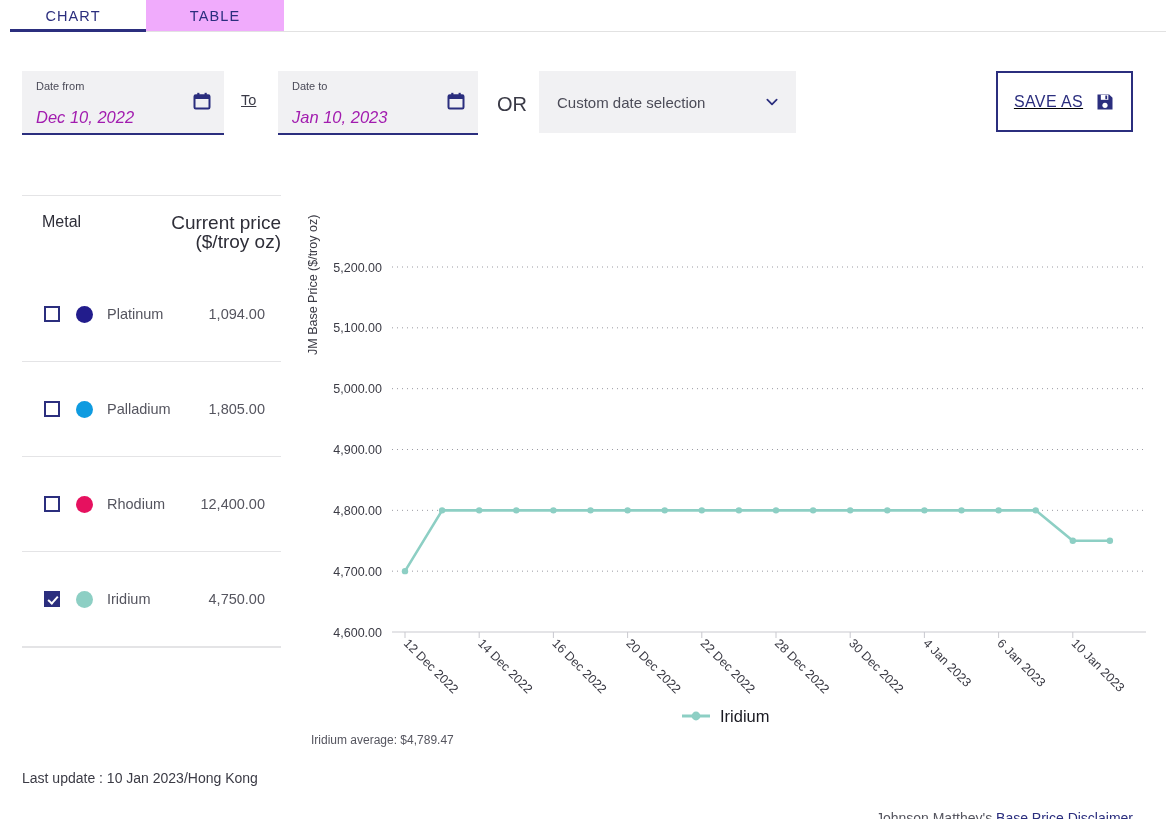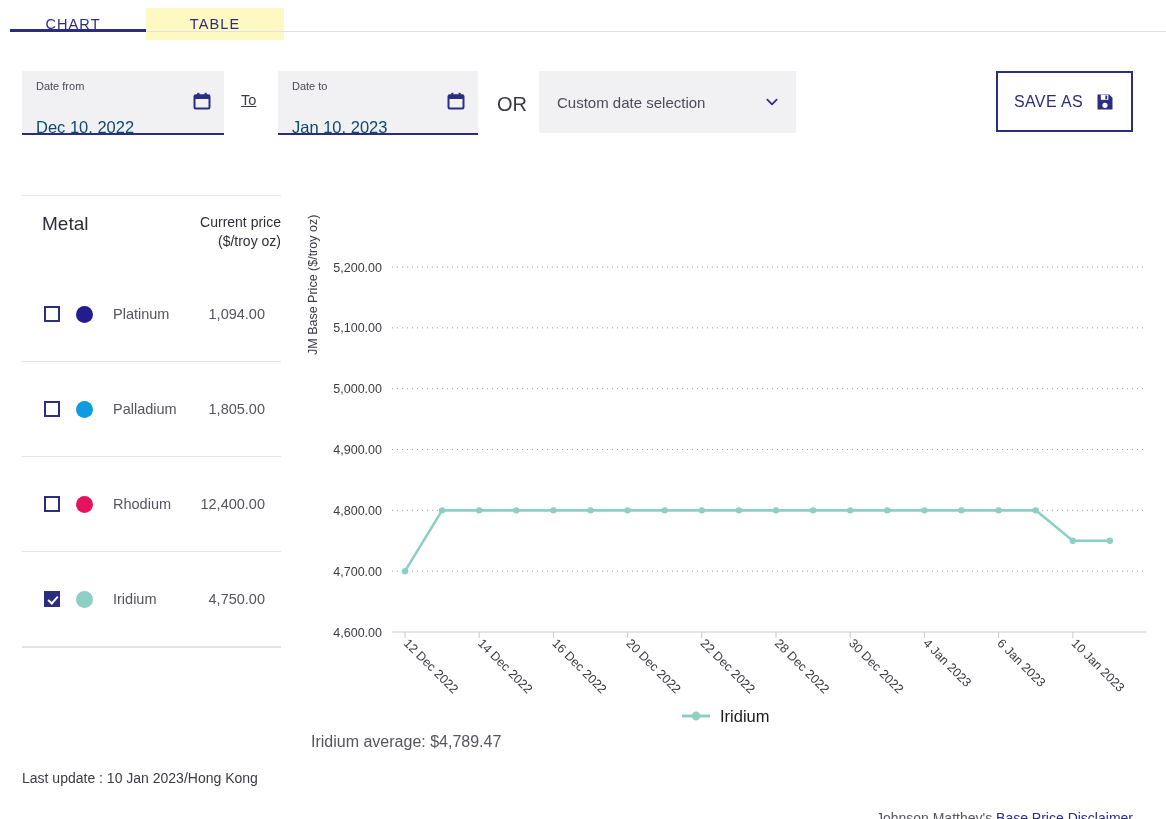--- a/index.html
+++ b/index.html
@@ -12,39 +12,39 @@
     position: relative;
     width: 1166px;
     height: 819px;
     overflow: hidden;
     background: #ffffff;
   }
 
   
   .tabs {
     position: absolute;
-    left: 0; top: 8px;
+    left: 0; top: 0;
     width: 1166px;
     height: 32px;
     display: flex;
     align-items: flex-start;
   }
   .tab {
     height: 32px;
     display: flex;
     align-items: center;
     justify-content: center;
     font-size: 14.5px;
     letter-spacing: 1.1px;
     color: #2B2E7E;
     cursor: pointer;
     user-select: none;
   }
   .tab.t1 { width: 146px; }
-  .tab.t2 { width: 138px; background: #fef9c3; }
+  .tab.t2 { width: 138px; background: #f0abfc; }
   .tab-underline-active {
     position: absolute;
     left: 10px; top: 29px;
     width: 136px; height: 3px;
     background: #2B2E7E;
   }
   .tab-underline-rest {
     position: absolute;
     left: 146px; top: 31px;
     width: 1020px; height: 1px;
@@ -62,23 +62,24 @@
   }
   .datefield.df1 { left: 22px; width: 202px; }
   .datefield.df2 { left: 278px; width: 200px; }
   .df-label {
     font-size: 11px;
     color: #4a4a57;
     line-height: 13px;
   }
   .df-value {
     font-size: 16.5px;
-    color: #0c4a6e;
-    margin-top: 24px;
+    color: #a21caf;
+    margin-top: 14px;
     line-height: 20px;
+    font-style: italic;
   }
   .cal-icon {
     position: absolute;
     right: 12px; top: 20px;
     width: 20px; height: 20px;
     cursor: pointer;
   }
   .word-to {
     position: absolute;
     left: 241px; top: 92px;
@@ -112,48 +113,49 @@
     position: absolute;
     left: 996px; top: 71px;
     width: 137px; height: 61px;
     border: 2.5px solid #2B2E7E;
     background: #ffffff;
     display: flex;
     align-items: center;
     justify-content: center;
     gap: 12px;
     cursor: pointer;
+    text-decoration: underline;
   }
   .save-btn .sb-text {
     font-size: 16px;
     letter-spacing: .4px;
     color: #2B2E7E;
   }
 
   
   .sidebar {
     position: absolute;
     left: 22px; top: 195px;
     width: 259px;
   }
   .sb-hr { height: 1px; background: #e4e4e6; }
   .sb-head {
     display: flex;
     padding: 17px 0 16px 0;
   }
   .sb-head .h-metal {
-    font-size: 19px;
+    font-size: 16px;
     color: #2e2e38;
     padding-left: 20px;
     text-align: center;
   }
   .sb-head .h-price {
     margin-left: auto;
     text-align: right;
-    font-size: 14px;
+    font-size: 19px;
     color: #2e2e38;
     line-height: 19px;
   }
   .metal-row {
     display: flex;
     align-items: center;
     height: 94px;
     padding-left: 22px;
     cursor: pointer;
   }
@@ -175,21 +177,21 @@
     border-width: 0 2px 2px 0;
     transform: rotate(42deg);
   }
   .dot {
     width: 17px; height: 17px;
     border-radius: 50%;
     margin-left: 16px;
     flex: none;
   }
   .m-name {
-    margin-left: 20px;
+    margin-left: 14px;
     font-size: 14.5px;
     color: #55555f;
   }
   .m-price {
     margin-left: auto;
     font-size: 14.5px;
     color: #55555f;
     padding-right: 16px;
   }
 
@@ -215,21 +217,21 @@
 
   
   .chart-wrap {
     position: absolute;
     left: 300px; top: 170px;
     width: 850px; height: 600px;
   }
   .avg-text {
     position: absolute;
     left: 311px; top: 733px;
-    font-size: 16px;
+    font-size: 12px;
     color: #55555f;
   }
   .ylabel {
     position: absolute;
     left: 306px; top: 355px;
     width: 16px;
     font-size: 12.5px;
     color: #3b3b45;
     transform: rotate(-90deg);
     transform-origin: left top;

